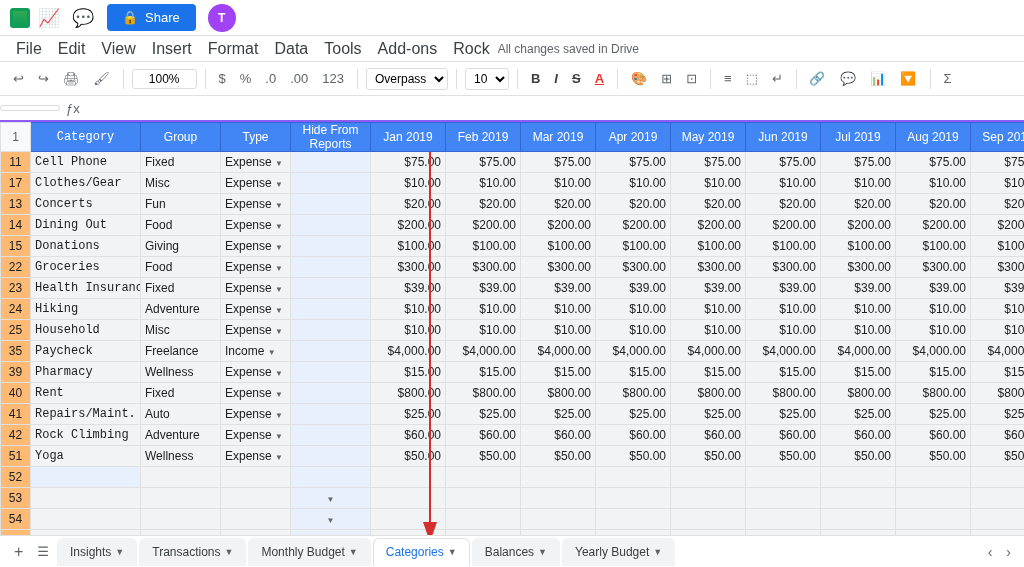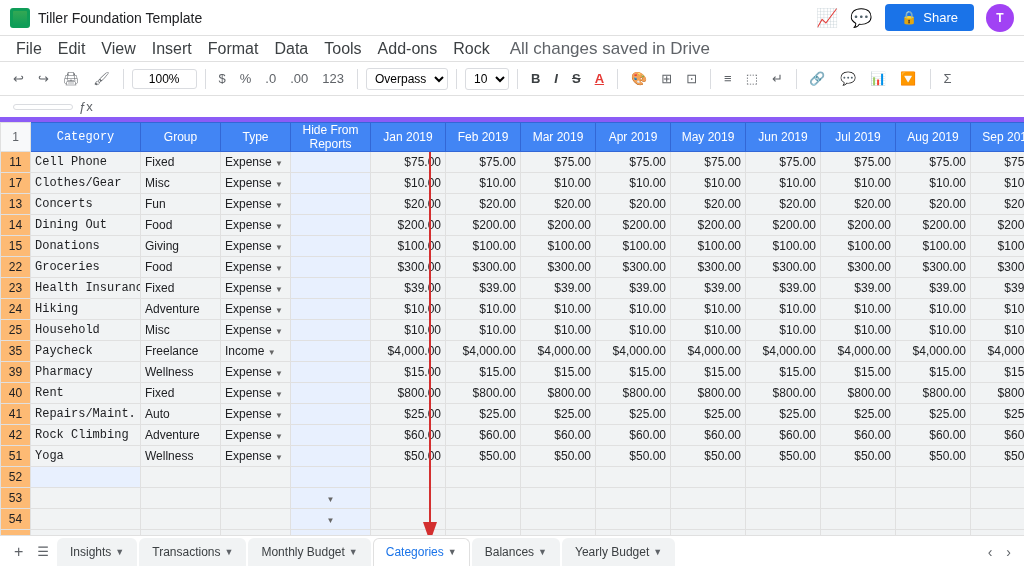--- a/index.html
+++ b/index.html
@@ -15,37 +15,37 @@
     .title-text { font-size: 14px; font-weight: 500; color: #202124; flex: 1; }
     .share-btn { background: #1a73e8; color: white; border: none; border-radius: 4px; padding: 6px 16px; font-size: 13px; font-weight: 500; cursor: pointer; display: flex; align-items: center; gap: 6px; }
     .avatar { width: 28px; height: 28px; border-radius: 50%; background: #a142f4; display: flex; align-items: center; justify-content: center; color: white; font-size: 12px; font-weight: bold; }
 
     
     .menu-bar {
       display: flex; align-items: center; background: #fff;
       padding: 2px 8px; border-bottom: 1px solid #e0e0e0; height: 26px;
     }
     .menu-item { padding: 2px 8px; font-size: 16px; color: #3c4043; cursor: pointer; border-radius: 3px; }
-    .saved-text { font-size: 17px; color: #5f6368; margin-left: 12px; }
+    .saved-text { font-size: 12px; color: #5f6368; }
 
     
     .toolbar {
       display: flex; align-items: center; background: #fff;
       padding: 3px 8px; border-bottom: 1px solid #e0e0e0; height: 34px; gap: 4px;
     }
     .toolbar-btn { background: none; border: none; cursor: pointer; color: #5f6368; font-size: 13px; padding: 3px 5px; border-radius: 3px; }
     .toolbar-separator { width: 1px; height: 20px; background: #dadce0; margin: 0 4px; }
     .toolbar-zoom { display: flex; align-items: center; border: 1px solid #dadce0; border-radius: 3px; padding: 2px 16px; font-size: 12px; min-width: 50px; justify-content: center; }
     .toolbar-select { border: 1px solid #dadce0; border-radius: 3px; padding: 2px 4px; font-size: 12px; background: white; cursor: pointer; }
     .toolbar-format-btn { background: none; border: none; cursor: pointer; color: #3c4043; font-size: 13px; padding: 3px 5px; border-radius: 3px; font-weight: bold; }
 
     
     .formula-bar {
       display: flex; align-items: center; background: #fff;
-      padding: 2px 13px; border-bottom: 5px solid #8b5cf6; height: 26px; gap: 6px;
+      padding: 2px 0; border-bottom: 2px solid #8b5cf6; height: 26px; gap: 6px;
     }
     .cell-ref { border: 1px solid #dadce0; border-radius: 3px; padding: 2px 6px; font-size: 12px; min-width: 60px; }
     .formula-input { flex: 1; border: none; font-size: 12px; color: #202124; outline: none; }
 
     
     .spreadsheet-container { display: flex; flex-direction: column; height: calc(567px - 36px - 26px - 34px - 26px - 32px); overflow: hidden; }
     .grid-scroll { flex: 1; overflow: auto; }
     .grid-table { border-collapse: collapse; }
     .grid-table td, .grid-table th {
       border: 1px solid #e0e0e0;
@@ -114,21 +114,20 @@
     .tab-bar-end { margin-left: auto; display: flex; gap: 4px; }
     .tab-end-btn { background: none; border: none; cursor: pointer; color: #5f6368; font-size: 14px; padding: 3px 5px; }
   </style>
 </head>
 <body>
 
 <div class="title-bar">
   <div class="app-icon">
     <div class="app-icon-inner"></div>
   </div>
-  <span class="title-text">Tiller Foundation Template</span>
   <div style="display:flex;align-items:center;gap:12px;">
     <span style="color:#5f6368;font-size:18px;cursor:pointer;">📈</span>
     <span style="color:#5f6368;font-size:18px;cursor:pointer;">💬</span>
     <button class="share-btn">
       <span>🔒</span>
       <span>Share</span>
     </button>
     <div class="avatar">T</div>
   </div>
 </div>

